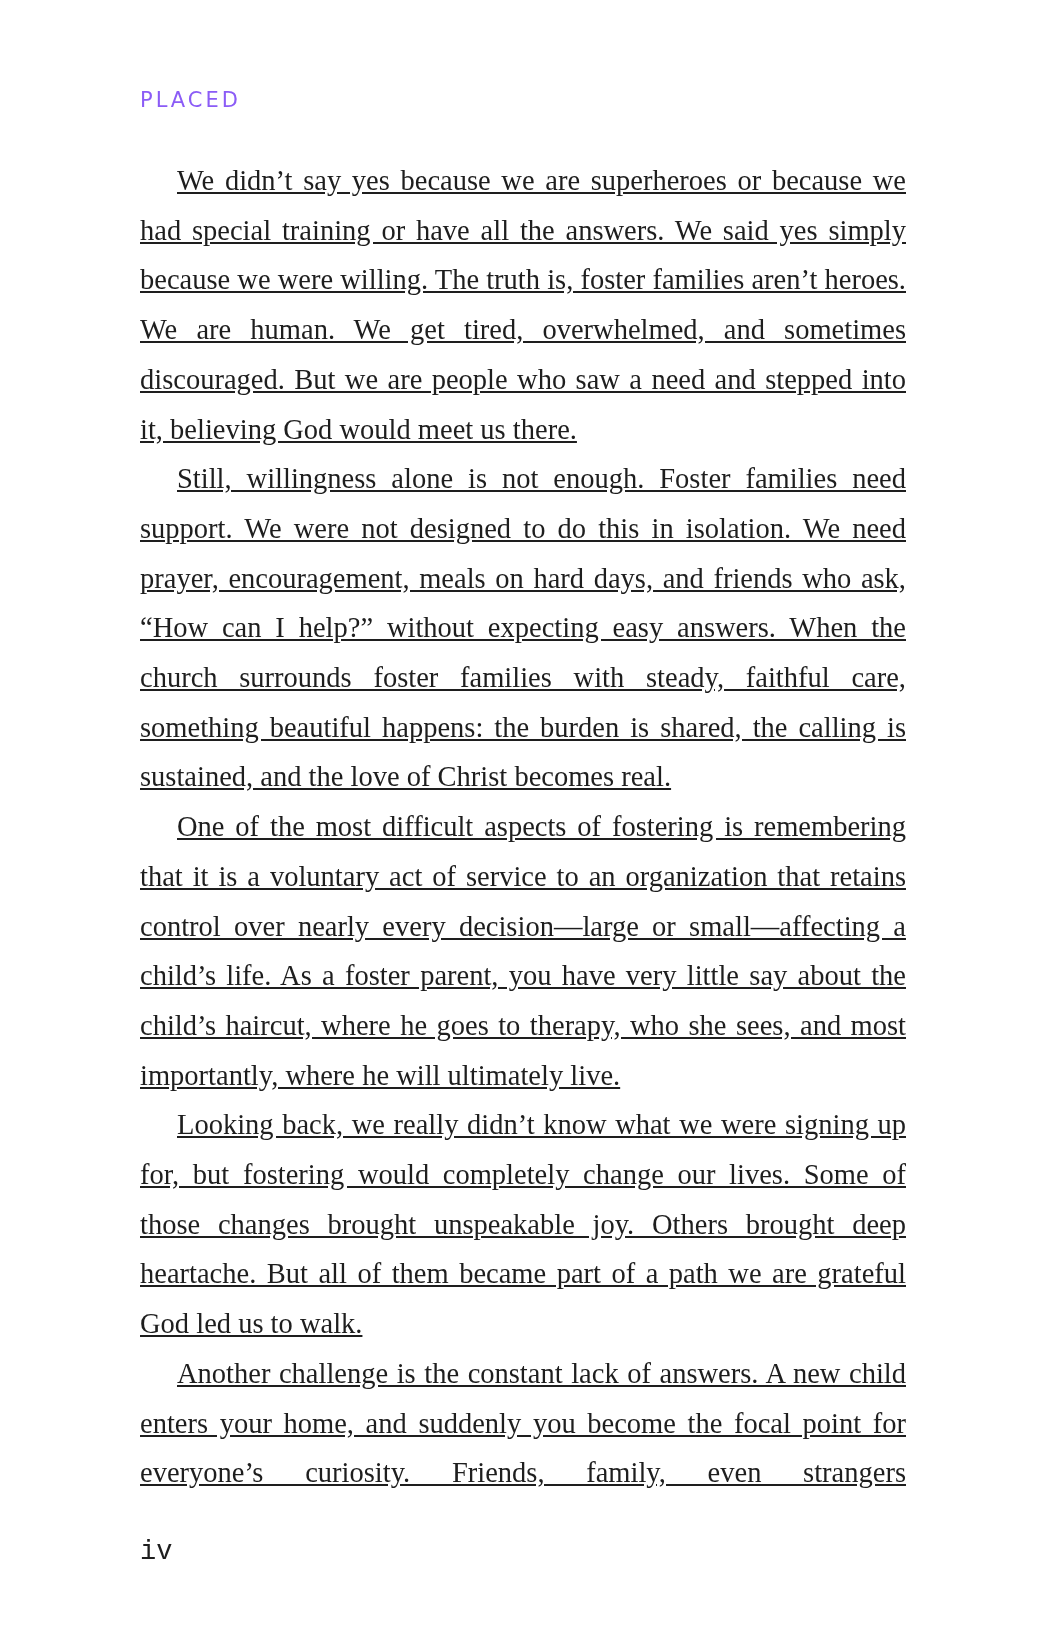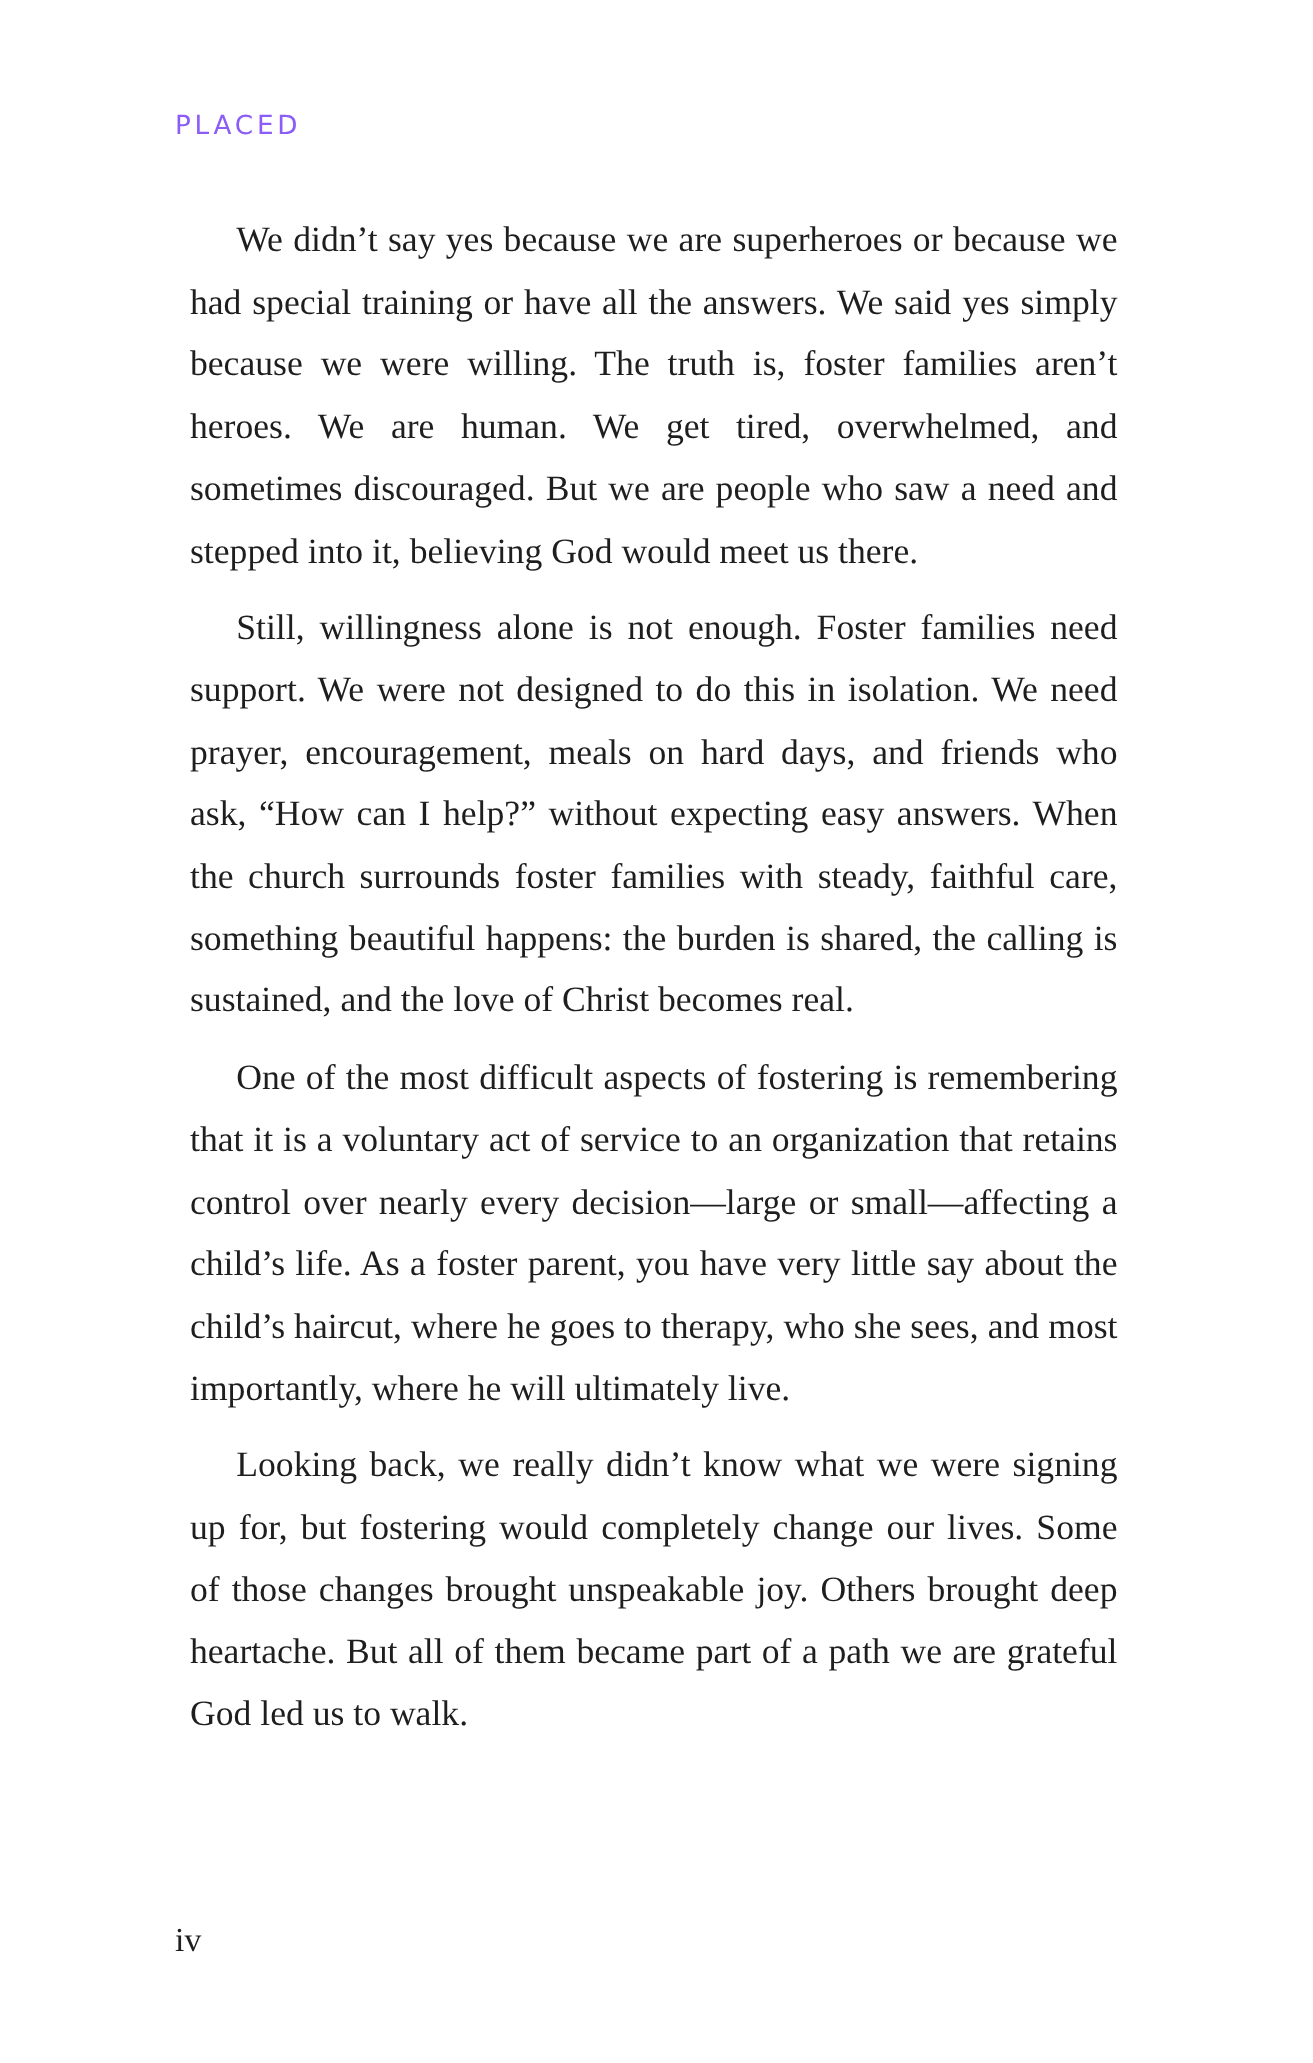--- a/index.html
+++ b/index.html
@@ -29,40 +29,42 @@
       top: 156px;
       width: 766px;
       font-family: "Liberation Serif", serif;
       font-size: 28.5px;
       line-height: 49.7px;
       color: #1e1e1e;
       text-align: justify;
       hyphens: none;
     }
     .text-block p {
-      margin: 12px;
+      margin: 0;
       text-indent: 37px;
+      text-decoration: underline;
     }
     .text-block p.continues {
       text-align-last: justify;
     }
     .folio {
       position: absolute;
       left: 140px;
       top: 1537px;
-      font-family: Liberation Serif, serif;
+      font-family: Liberation Mono, monospace;
       font-size: 27px;
       color: #1e1e1e;
     }
   </style>
 </head>
 <body>
 
 <div class="running-head">PLACED</div>
 
 <div class="text-block">
   <p>We didn’t say yes because we are superheroes or because we had special training or have all the answers. We said yes simply because we were willing. The truth is, foster families aren’t heroes. We are human. We get tired, overwhelmed, and sometimes discouraged. But we are people who saw a need and stepped into it, believing God would meet us there.</p>
   <p>Still, willingness alone is not enough. Foster families need support. We were not designed to do this in isolation. We need prayer, encouragement, meals on hard days, and friends who ask, “How can I help?” without expecting easy answers. When the church surrounds foster families with steady, faithful care, something beautiful happens: the burden is shared, the calling is sustained, and the love of Christ becomes real.</p>
   <p>One of the most difficult aspects of fostering is remembering that it is a voluntary act of service to an organization that retains control over nearly every decision—large or small—affecting a child’s life. As a foster parent, you have very little say about the child’s haircut, where he goes to therapy, who she sees, and most importantly, where he will ultimately live.</p>
   <p>Looking back, we really didn’t know what we were signing up for, but fostering would completely change our lives. Some of those changes brought unspeakable joy. Others brought deep heartache. But all of them became part of a path we are grateful God led us to walk.</p>
+  <p class="continues">Another challenge is the constant lack of answers. A new child enters your home, and suddenly you become the focal point for everyone’s curiosity. Friends, family, even strangers</p>
 </div>
 
 <div class="folio">iv</div>
 
 </body></html>

